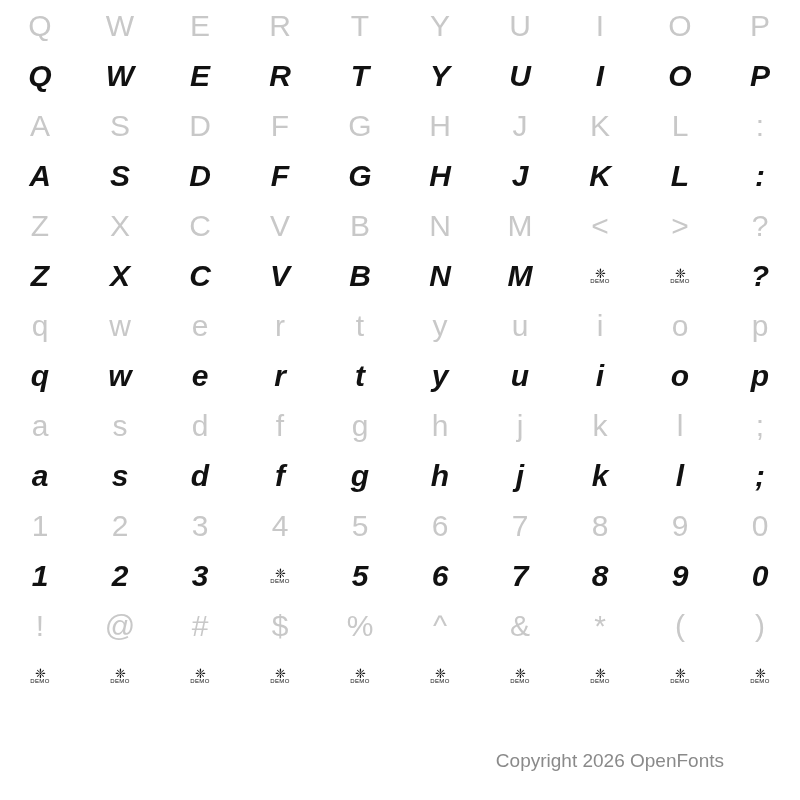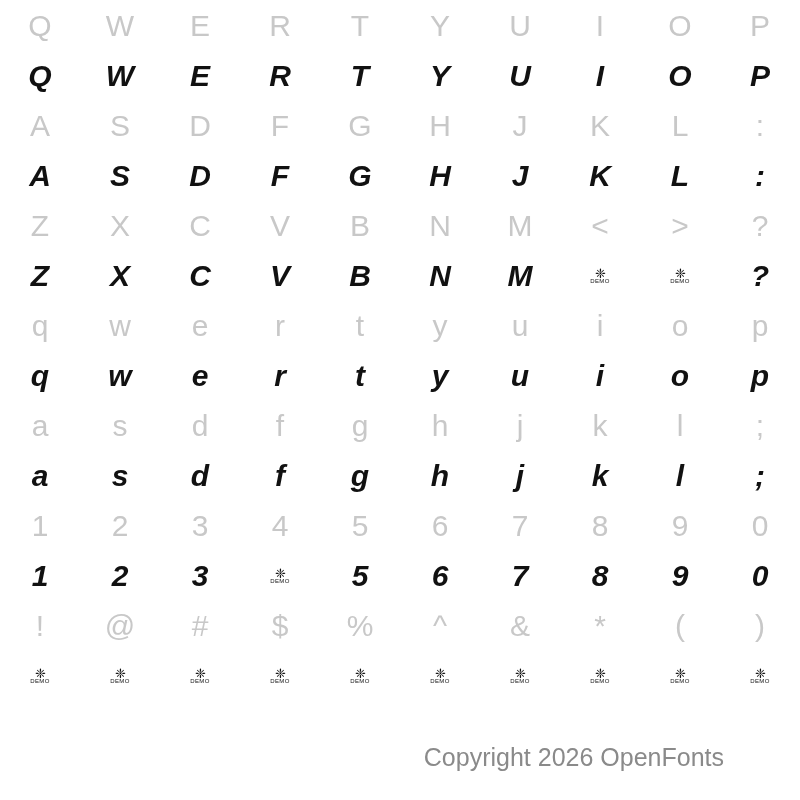--- a/index.html
+++ b/index.html
@@ -77,21 +77,21 @@
     letter-spacing: 0.4px;
     color: #111;
     font-style: normal;
     font-weight: 400;
     line-height: 7px;
   }
   #copyright {
     position: absolute;
     right: 76px;
     bottom: 28px;
-    font-size: 25px;
+    font-size: 19px;
     color: #8a8a8a;
     font-family: "Liberation Sans", sans-serif;
     white-space: pre;
     margin-top: 12px;
   }
 </style>
 </head>
 <body>
 
 <div id="sheet">

